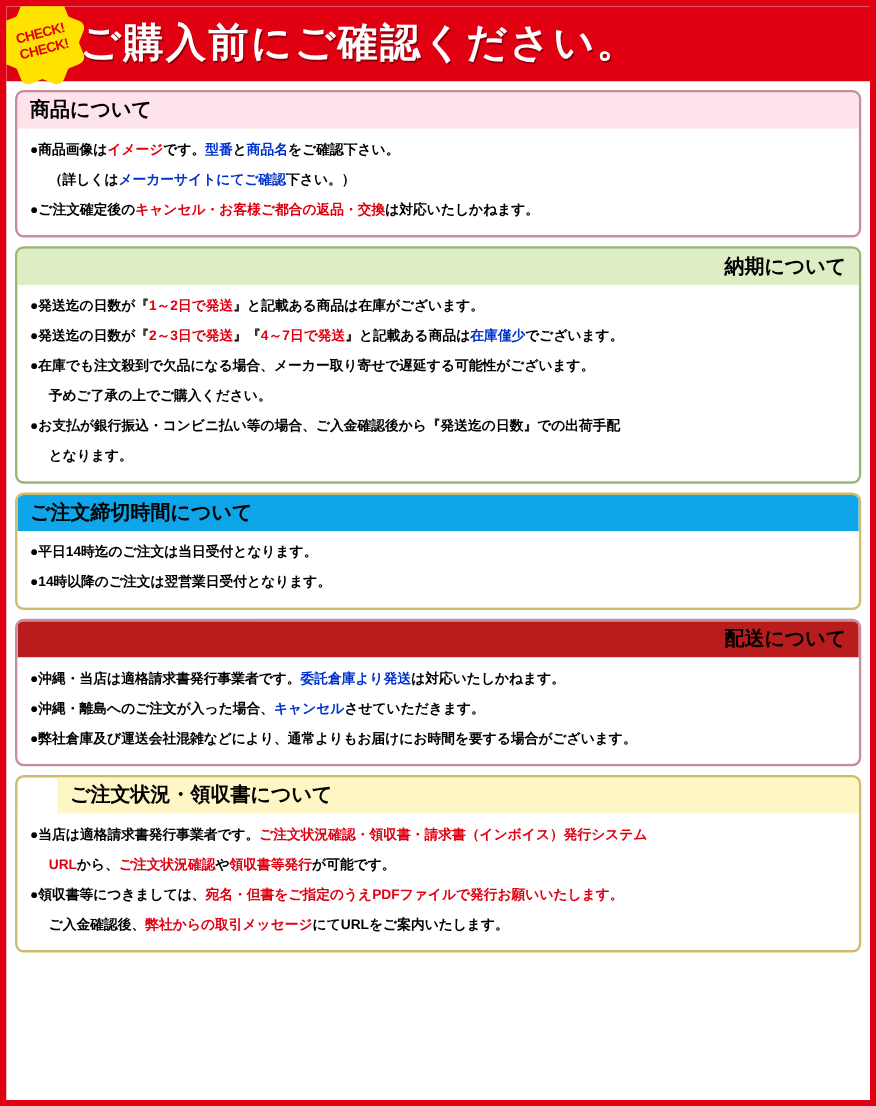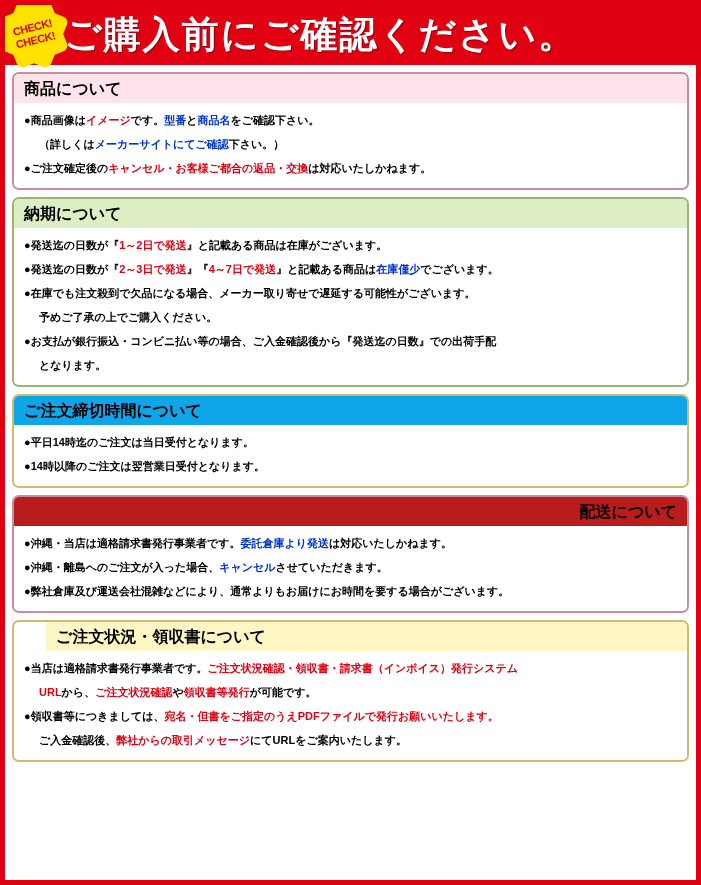--- a/index.html
+++ b/index.html
@@ -79,21 +79,21 @@
     display: block;
     color: #e00012;
     font-weight: bold;
     font-size: 11px;
     line-height: 13px;
     letter-spacing: -0.5px;
   }
   .header-title {
     margin-left: 59px;
     color: #ffffff;
-    font-size: 37px;
+    font-size: 32px;
     font-weight: bold;
     letter-spacing: 2px;
     text-shadow: 1px 1px 0 #8d0009;
   }
 
   
   .section {
     margin: 7px 7px 0 7px;
     border: 2px solid #1d4ed8;
     border-radius: 7px;
@@ -121,21 +121,21 @@
     margin-bottom: 1px;
   }
   .line .content { flex: 1 1 auto; }
   .line.noindent { padding-left: 15px; }
   .red { color: #e00012; }
   .blue { color: #0033cc; }
   .blk { color: #000000; }
 
   
   .t-pink   { background: #ffe3ea; }
-  .t-green  { background: #ddeec4; }
+  .t-green  { background: #ddeec4; text-align: right; }
   .t-blue   { background: #d6e8f7; }
   .t-yellow { background: #0ea5e9; }
   .t-pink2  { background: #b91c1c; text-align: right; }
   .t-yellow2{ background: #fff6c6; margin-left: 32px; }
 
   .section.s-pink   { border-color: #c98c9c; }
   .section.s-green  { border-color: #9bb673; }
   .section.s-blue   { border-color: #8fb4d2; }
   .section.s-yellow { border-color: #cfbc6a; }
 </style>

